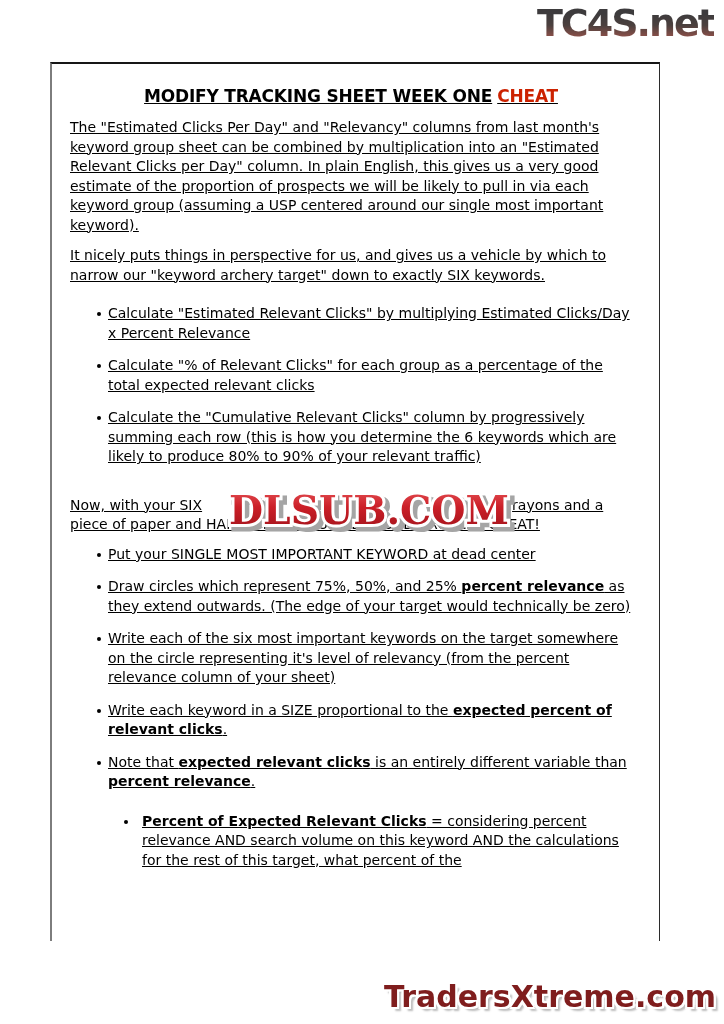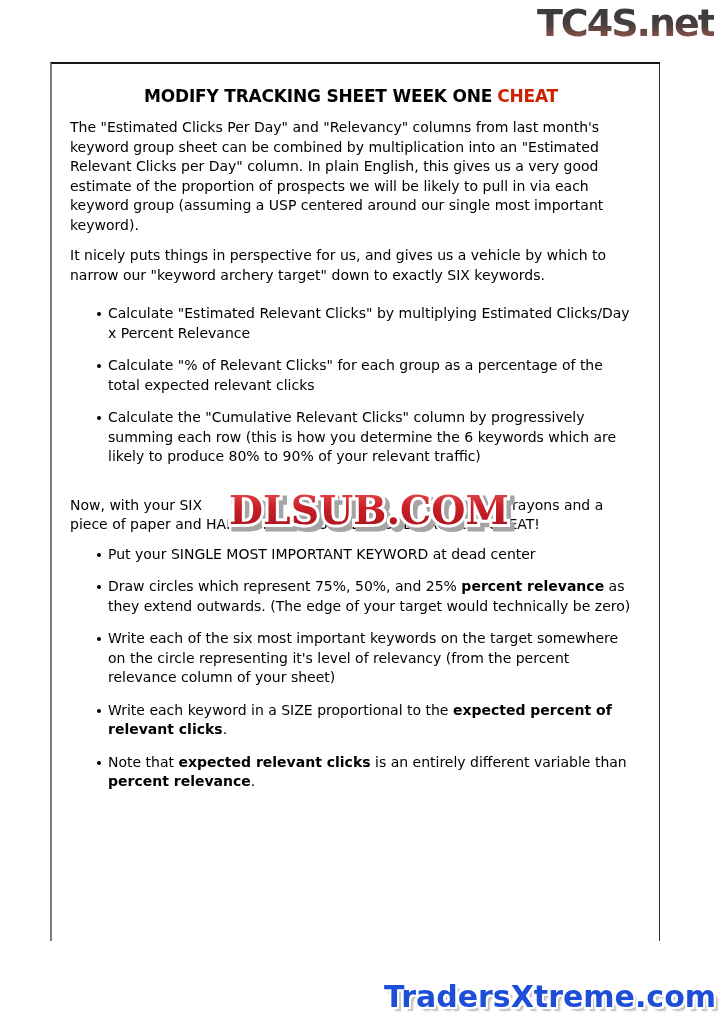--- a/index.html
+++ b/index.html
@@ -20,38 +20,38 @@
       background:linear-gradient(180deg,#3d3b3d 30%,#4b403e 55%,#8a5049 80%,#a85c50 100%);
       -webkit-background-clip:text;background-clip:text;color:transparent;
     }
   }
 
   
   .footer-logo{
     position:absolute;bottom:8px;right:8px;
     font-family:"DejaVu Sans",sans-serif;font-weight:bold;
     font-size:30px;line-height:38px;letter-spacing:0px;
-    color:#1d4ed8;
+    color:#7f1d1d;
     text-shadow:
       -2px -2px 0 #fff, 2px -2px 0 #fff, -2px 2px 0 #fff, 2px 2px 0 #fff,
       -2px 0 0 #fff, 2px 0 0 #fff, 0 -2px 0 #fff, 0 2px 0 #fff,
       4px 4px 2px #bdbdbd;
   }
 
   
   .doc-box{
     position:absolute;left:50px;top:62px;width:610px;height:879px;
     box-sizing:border-box;
     border-top:2px solid #161616;
     border-left:2px solid #7d7d7d;
     border-right:1px solid #2b2b2b;
     border-bottom:none;
     padding:22px 27px 0 18px;
     overflow:hidden;
-    font-size:14px;line-height:19.5px;color:#000;
+    font-size:14px;line-height:19.5px;color:#000;text-decoration:underline;
   }
 
   .doc-title{
     text-align:center;font-size:17px;font-weight:bold;line-height:20px;
     margin:0 0 12px 0;letter-spacing:-0.2px;
   }
   .doc-title .accent{color:#cc2200;margin-left:5px;}
 
   .para{margin:0 0 11px 0;}
   .para-2{margin:0 0 19px 0;}
@@ -126,17 +126,18 @@
 
   <ul class="blist blist-draw">
     <li><span>Put your SINGLE MOST IMPORTANT KEYWORD at dead center</span></li>
     <li><span>Draw circles which represent 75%, 50%, and 25% </span><span class="bld">percent relevance</span><span> as they extend outwards.  (The edge of your target would technically be zero)</span></li>
     <li><span>Write each of the six most important keywords on the target somewhere on the circle representing it's level of relevancy (from the percent relevance column of your sheet)</span></li>
     <li><span>Write each keyword in a SIZE proportional to the </span><span class="bld">expected percent of relevant clicks</span><span>.</span></li>
     <li><span>Note that </span><span class="bld">expected relevant clicks</span><span> is an entirely different variable than </span><span class="bld">percent relevance</span><span>.</span></li>
   </ul>
 
   <ul class="blist blist-defs">
+    <li><span class="bld">Percent of Expected Relevant Clicks</span><span> = considering percent relevance AND search volume on this keyword AND the calculations for the rest of this target, what percent of the</span></li>
   </ul>
 
 </div>
 
 <div class="footer-logo">TradersXtreme.com</div>
 
 </body></html>

